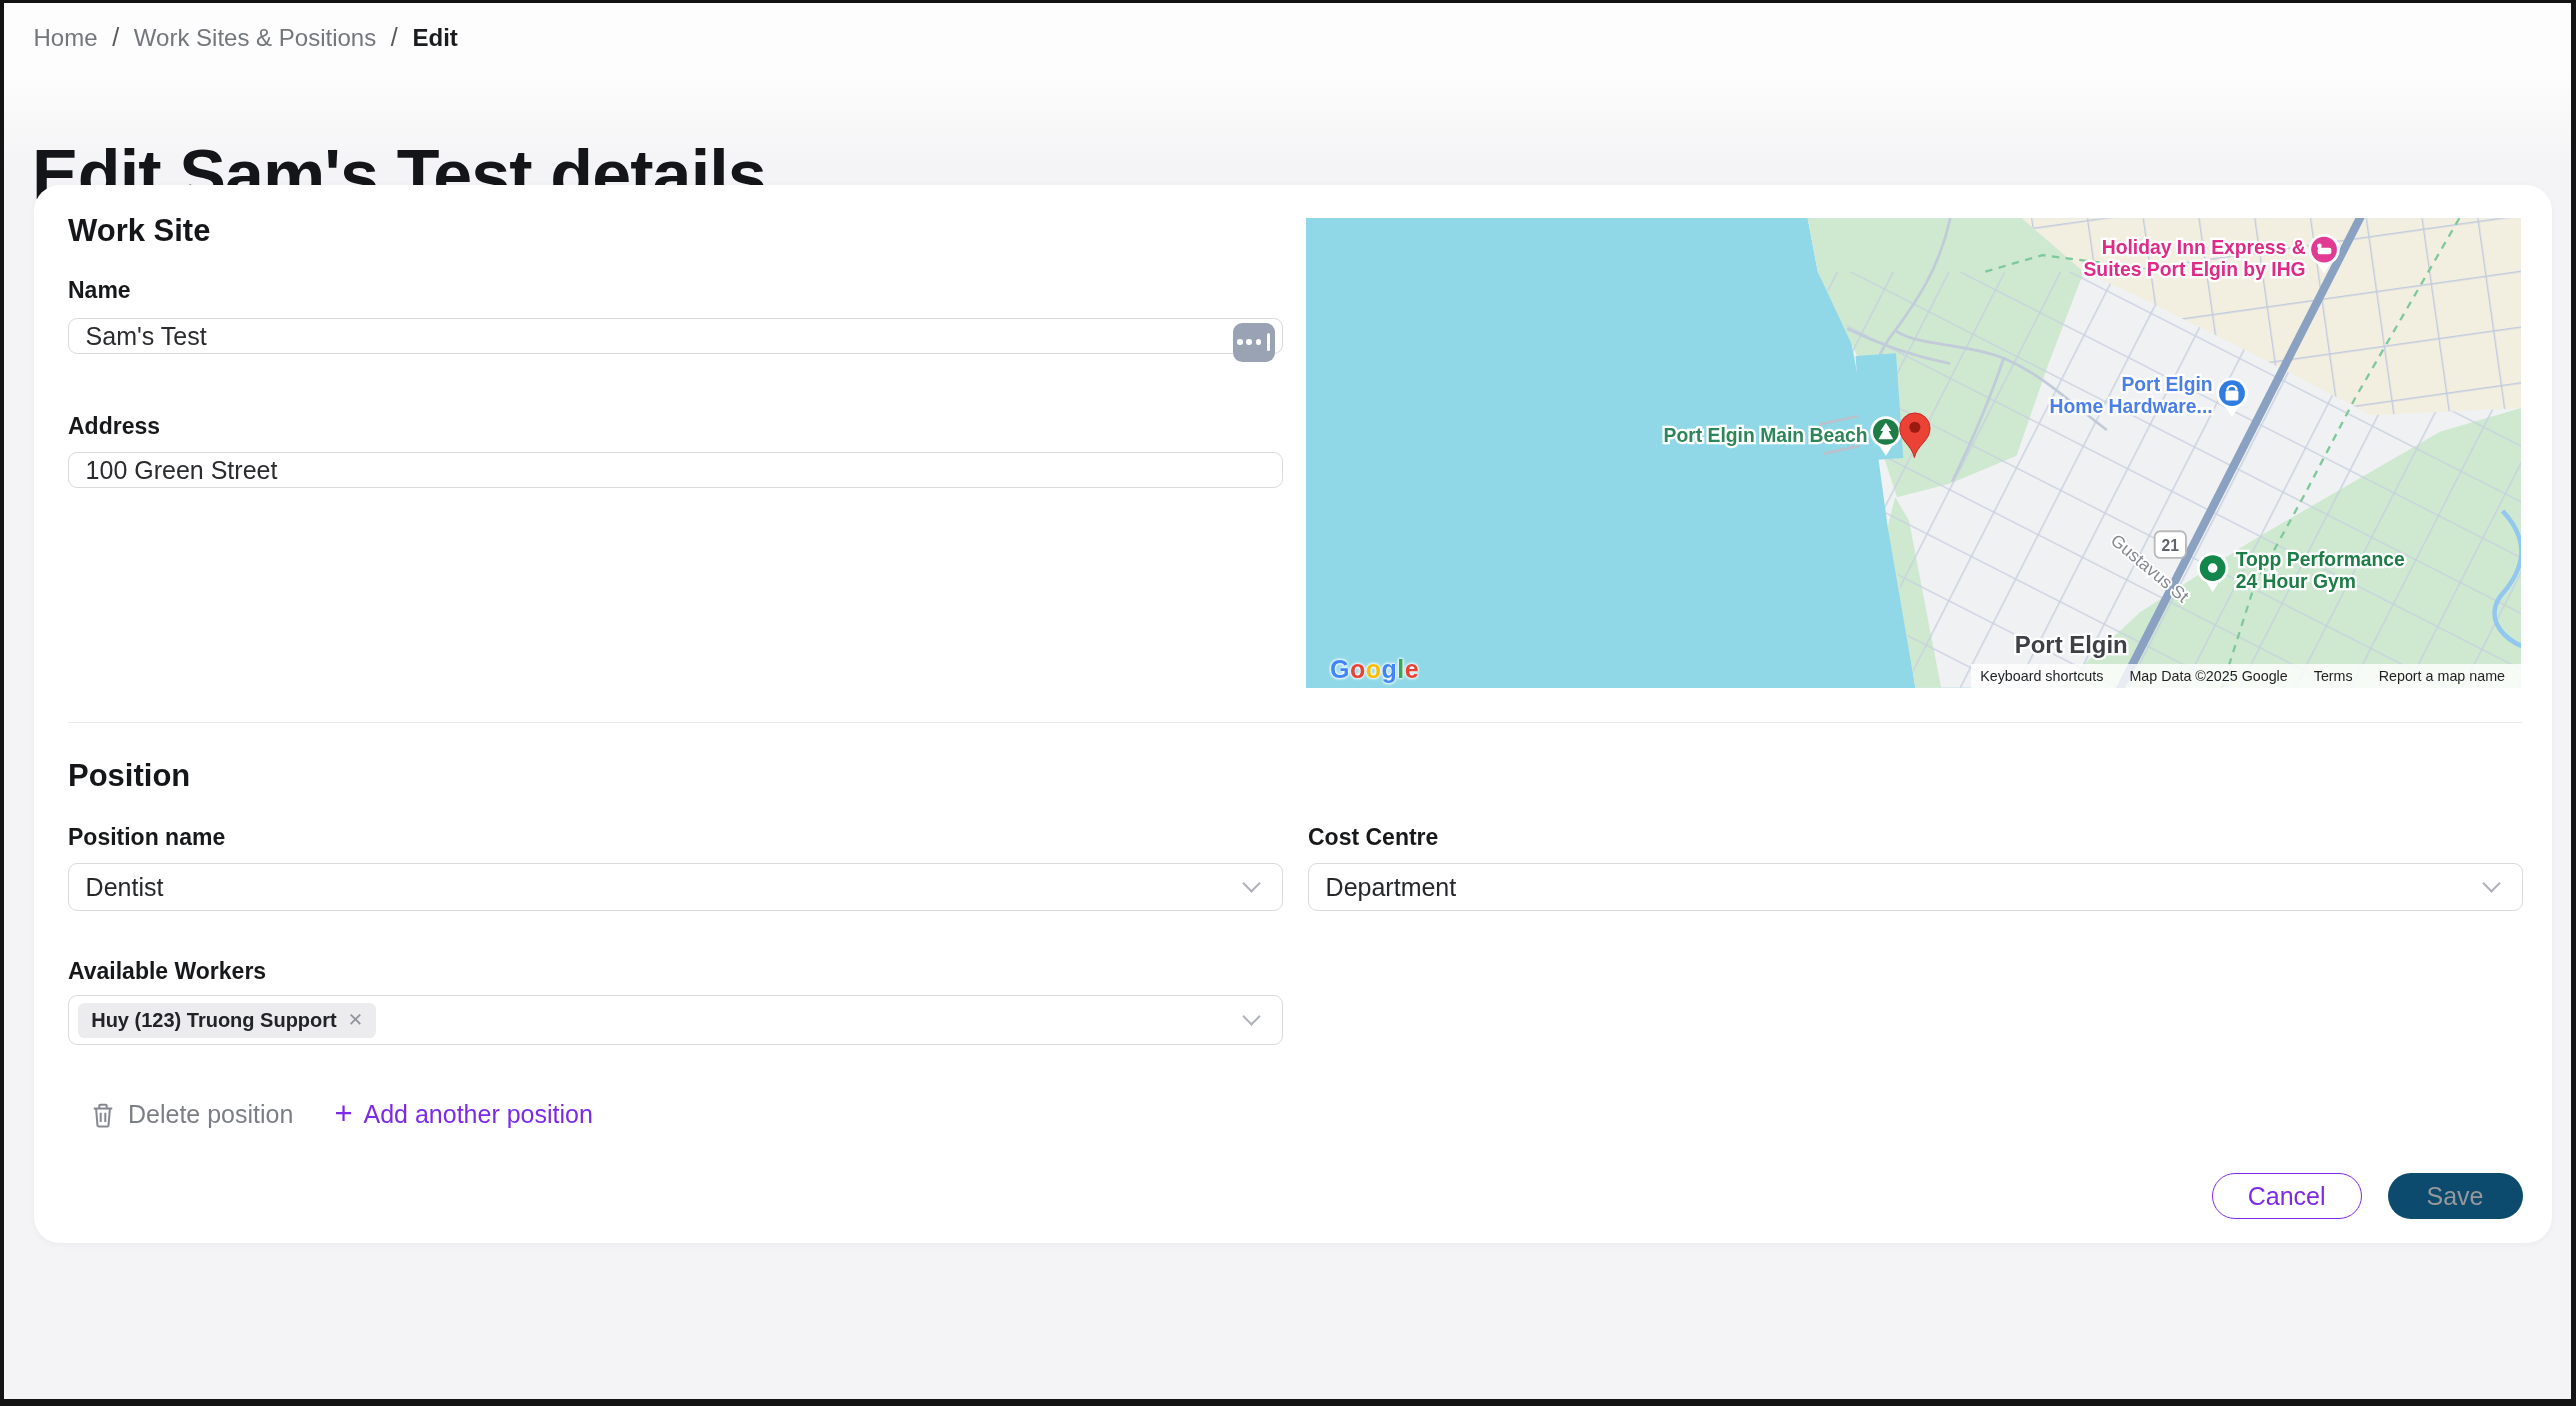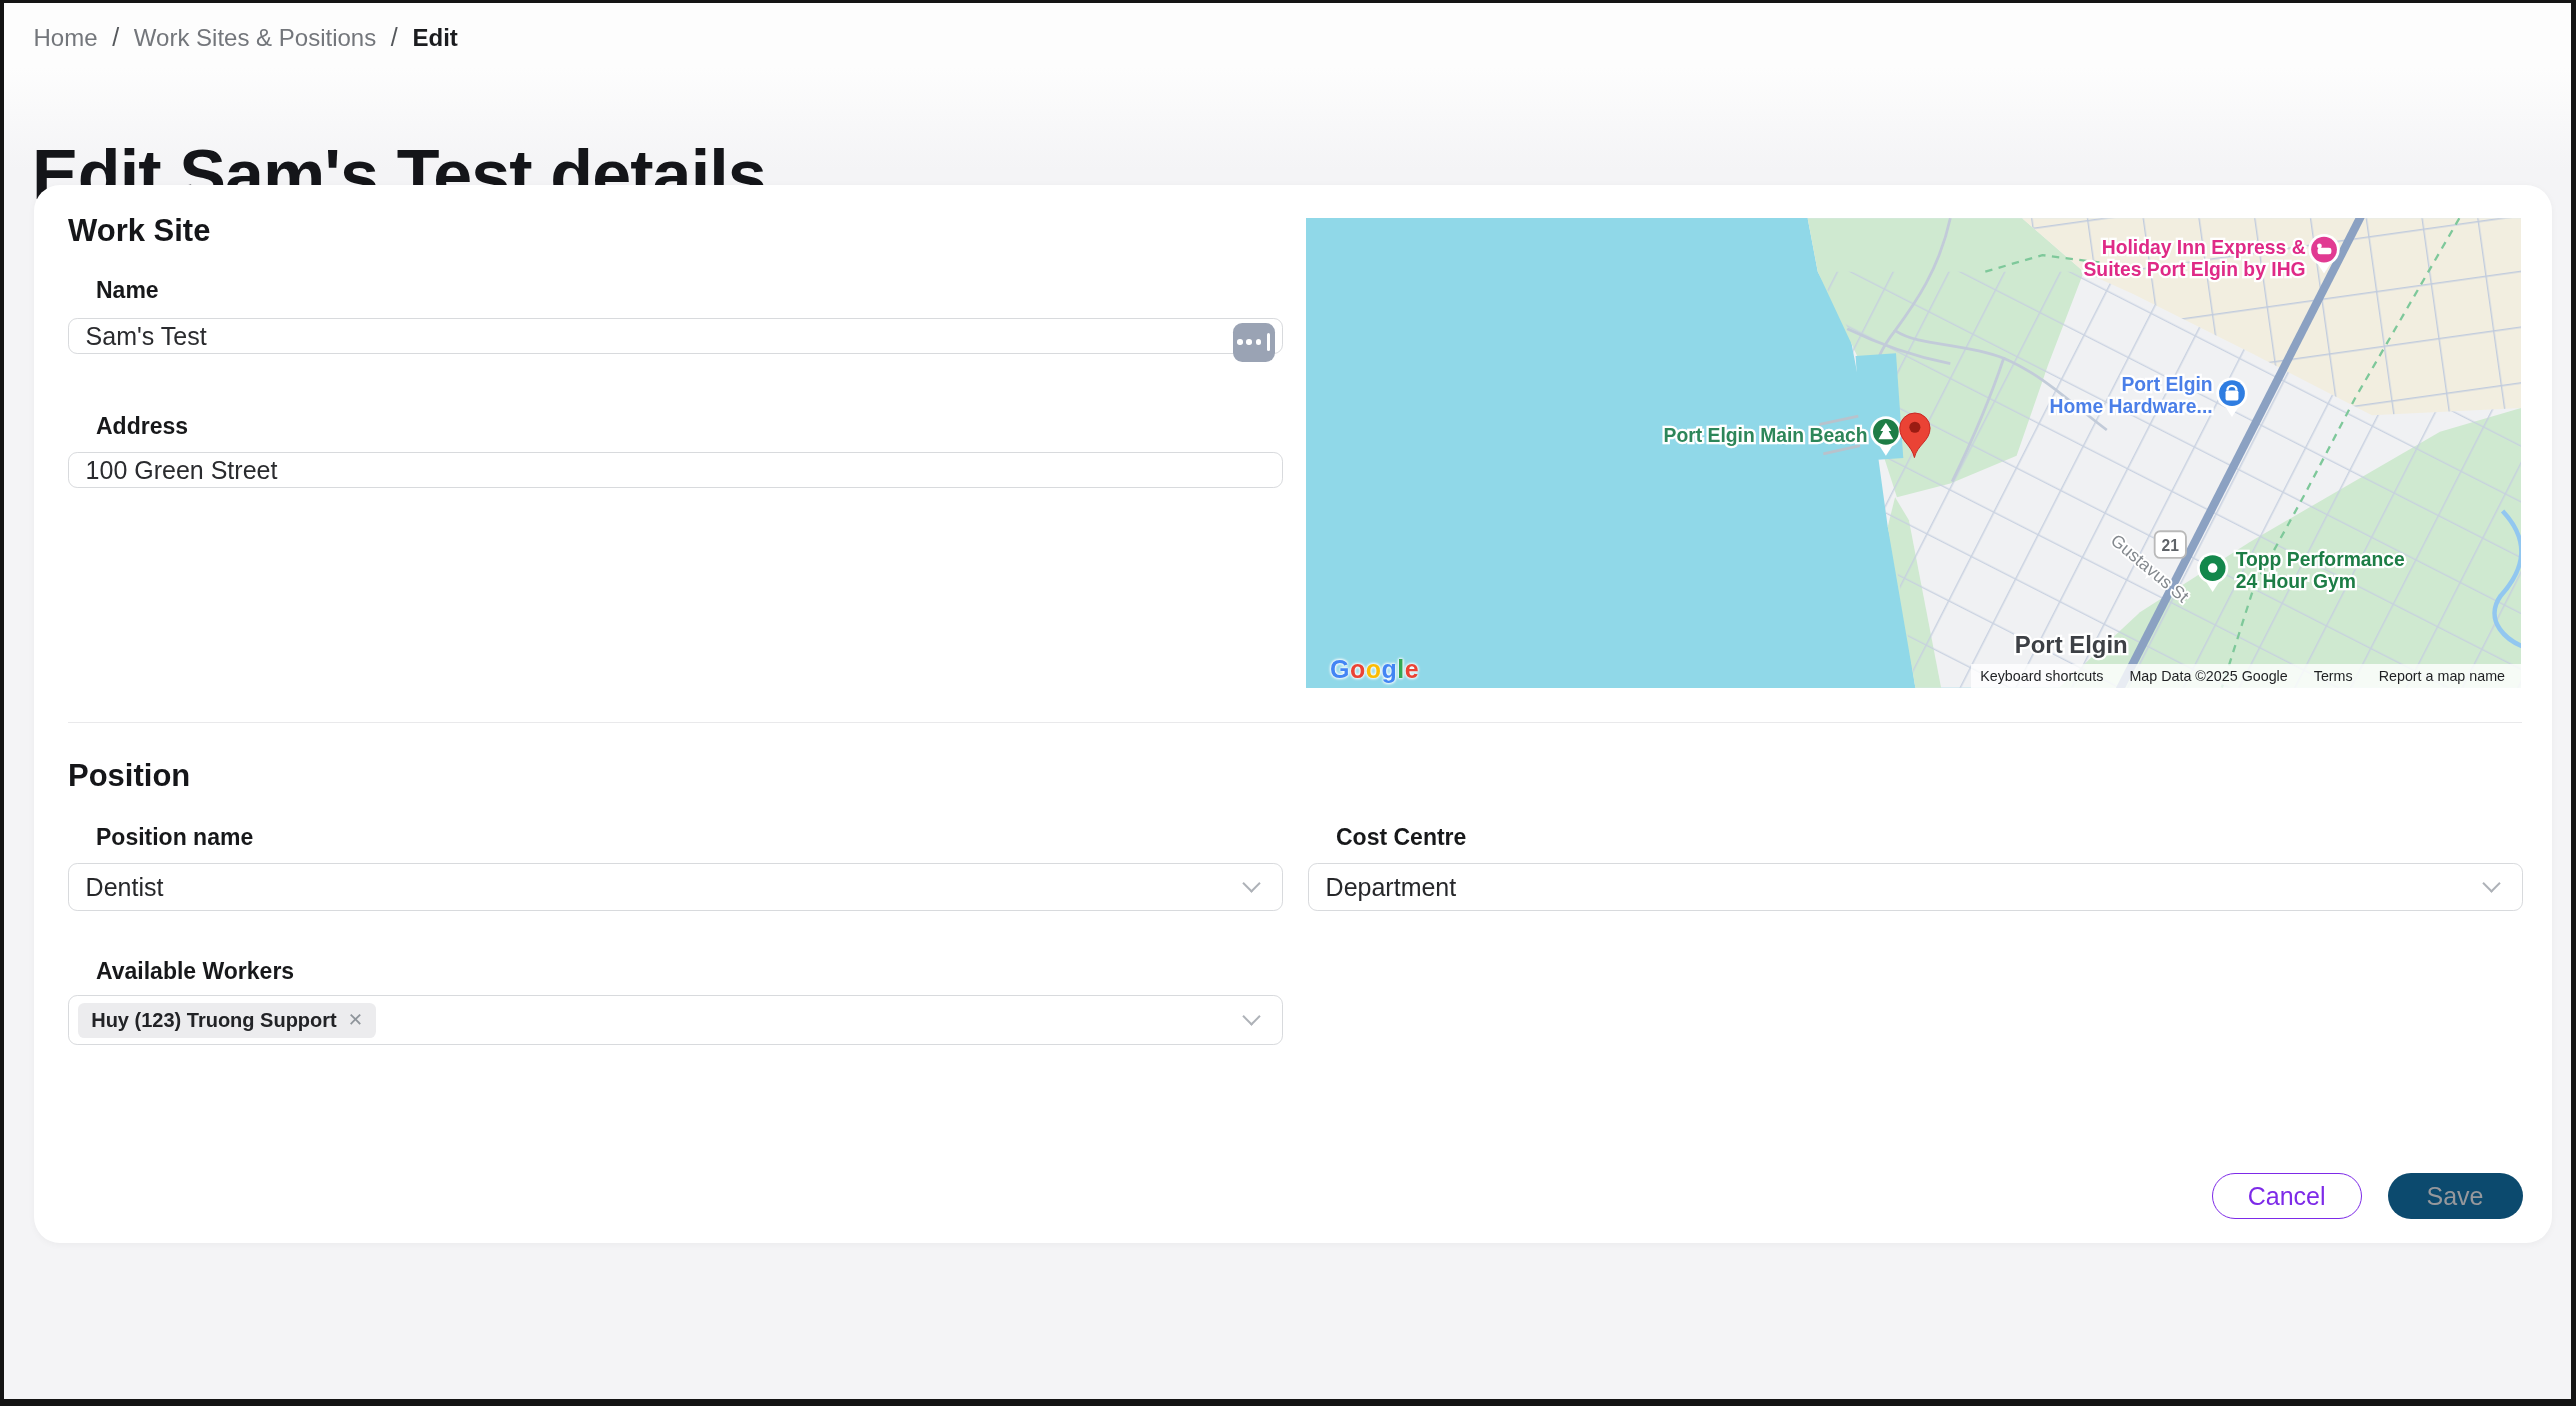--- a/index.html
+++ b/index.html
@@ -15,21 +15,21 @@
     font-size:24px;color:#73767b;}
   .breadcrumb .crumb{cursor:pointer;}
   .breadcrumb .sep{color:#55585c;font-size:25px;}
   .breadcrumb .current{color:#1b1c1f;font-weight:700;}
   .page-title{position:absolute;left:28px;top:85px;font-size:70px;font-weight:800;
     letter-spacing:-0.9px;color:#141519;}
   
   .card{position:absolute;left:30px;top:182px;width:2518px;height:1058px;background:#fff;
     border-radius:26px;box-shadow:0 1.8px 7.4px rgba(0,0,0,.04);}
   .section-heading{position:absolute;font-size:31px;font-weight:700;color:#151619;}
-  .field-label{position:absolute;font-size:23px;font-weight:700;color:#17181a;margin-left:28px;}
+  .field-label{position:absolute;font-size:23px;font-weight:700;color:#17181a;}
   .text-input{position:absolute;width:1215px;height:36px;border:0.9px solid #d8dadd;border-radius:9.2px;
     background:#fff;font-size:25px;color:#2a2b2e;padding:0 64px 0 16.6px;outline:none;}
   .select{position:absolute;width:1215px;height:48px;border:0.9px solid #d8dadd;border-radius:9.2px;
     background:#fff;display:flex;align-items:center;padding:0 55px 0 16.6px;font-size:25px;color:#26272a;cursor:pointer;}
   .chev{position:absolute;right:24px;top:50%;width:13px;height:13px;margin-top:-10px;
     border-right:2.3px solid #aeb2b8;border-bottom:2.3px solid #aeb2b8;transform:rotate(45deg);}
   .autofill-btn{position:absolute;right:8.3px;top:4.6px;width:42px;height:39px;background:#9aa3b4;
     border-radius:9.2px;display:flex;align-items:center;justify-content:center;gap:3.7px;cursor:pointer;}
   .autofill-btn .dot{width:5.5px;height:5.5px;border-radius:50%;background:#fff;}
   .autofill-btn .bar{width:2.8px;height:18.4px;background:#fff;margin-left:2.8px;border-radius:1.8px;}
@@ -228,20 +228,37 @@
 
     <label class="field-label" style="left:34px;top:773px;">Available Workers</label>
     <div class="tagbox">
       <div class="tag">
         <span>Huy (123) Truong Support</span>
         <span class="x">✕</span>
       </div>
       <i class="chev"></i>
     </div>
 
+    <div class="row-actions">
+      <div class="btn-ghost">
+        <svg width="24" height="26" viewBox="0 0 26 28">
+          <g stroke="#85898f" stroke-width="2.2" fill="none">
+            <path d="M3,7 H23"></path>
+            <path d="M9,7 V4 a1,1 0 0 1 1,-1 h6 a1,1 0 0 1 1,1 V7"></path>
+            <path d="M5.5,7 L7,25 a1.5,1.5 0 0 0 1.5,1.5 h9 a1.5,1.5 0 0 0 1.5,-1.5 L20.5,7"></path>
+            <path d="M10.5,11.5 V21.5 M15.5,11.5 V21.5"></path>
+          </g>
+        </svg>
+        <span>Delete position</span>
+      </div>
+      <div class="btn-add">
+        <span class="plus">+</span>
+        <span>Add another position</span>
+      </div>
+    </div>
 
     <div class="footer-actions">
       <button class="btn btn-cancel">Cancel</button>
       <button class="btn btn-save">Save</button>
     </div>
 
   </div>
 </div>
 
 

